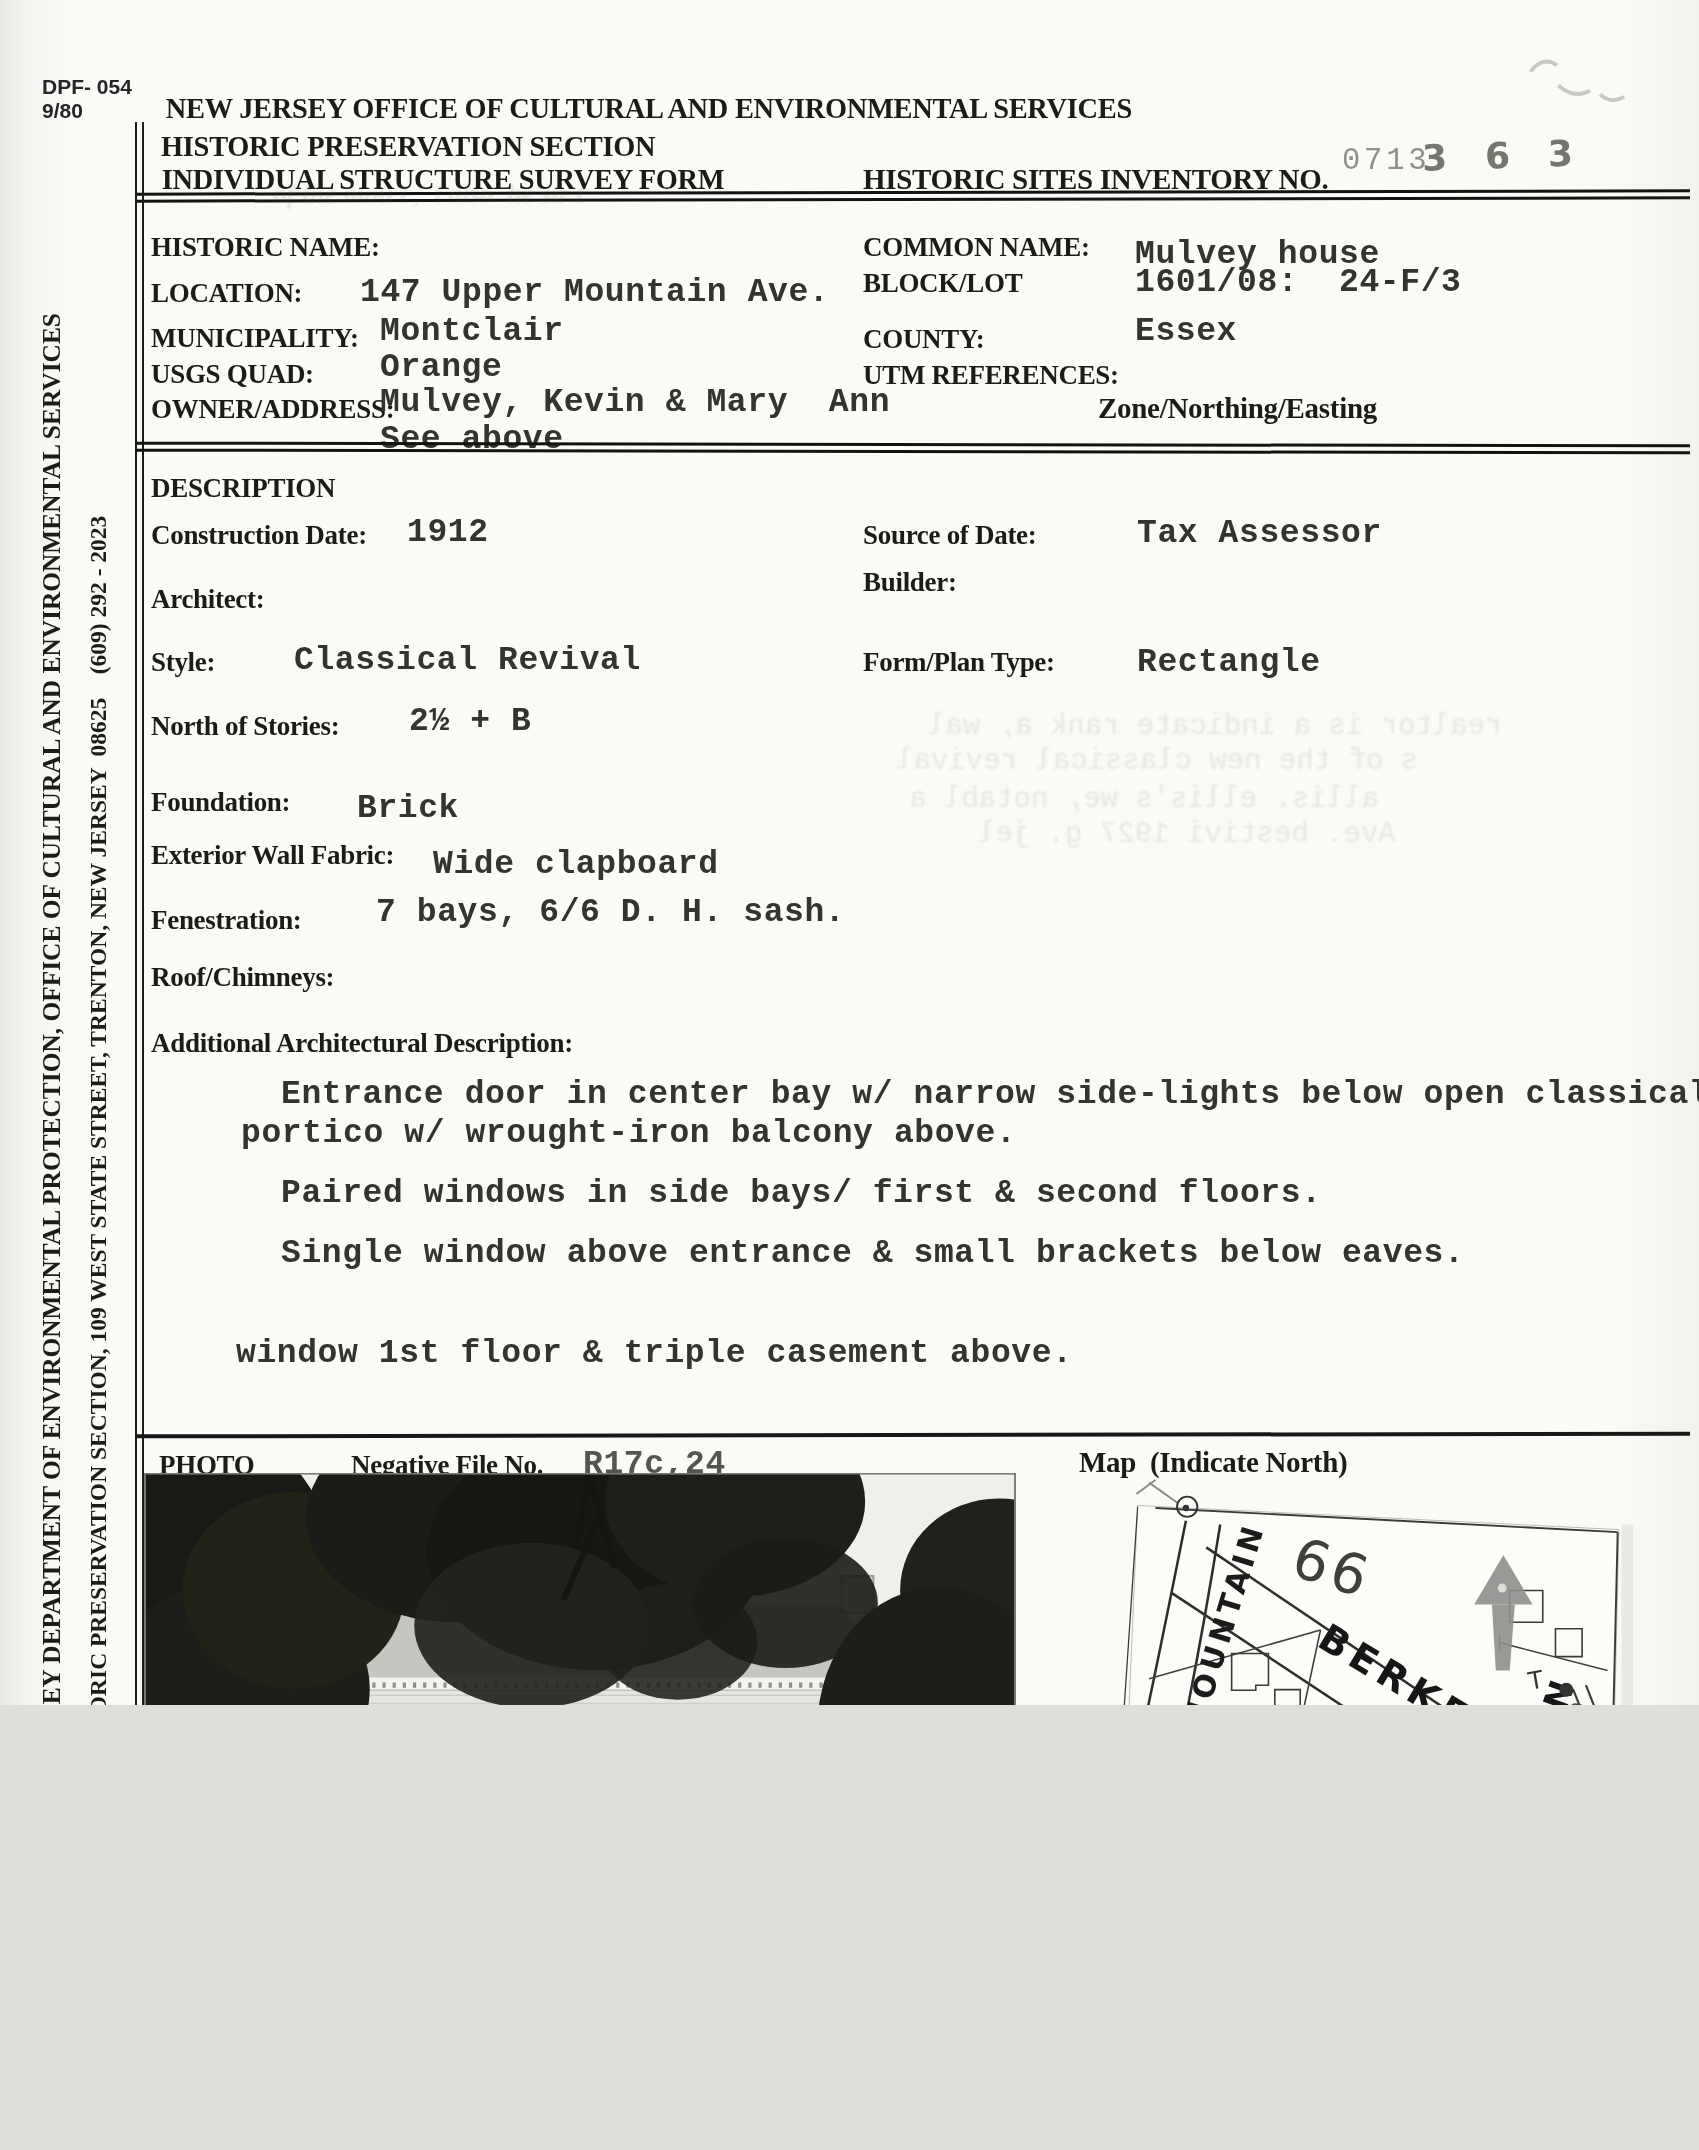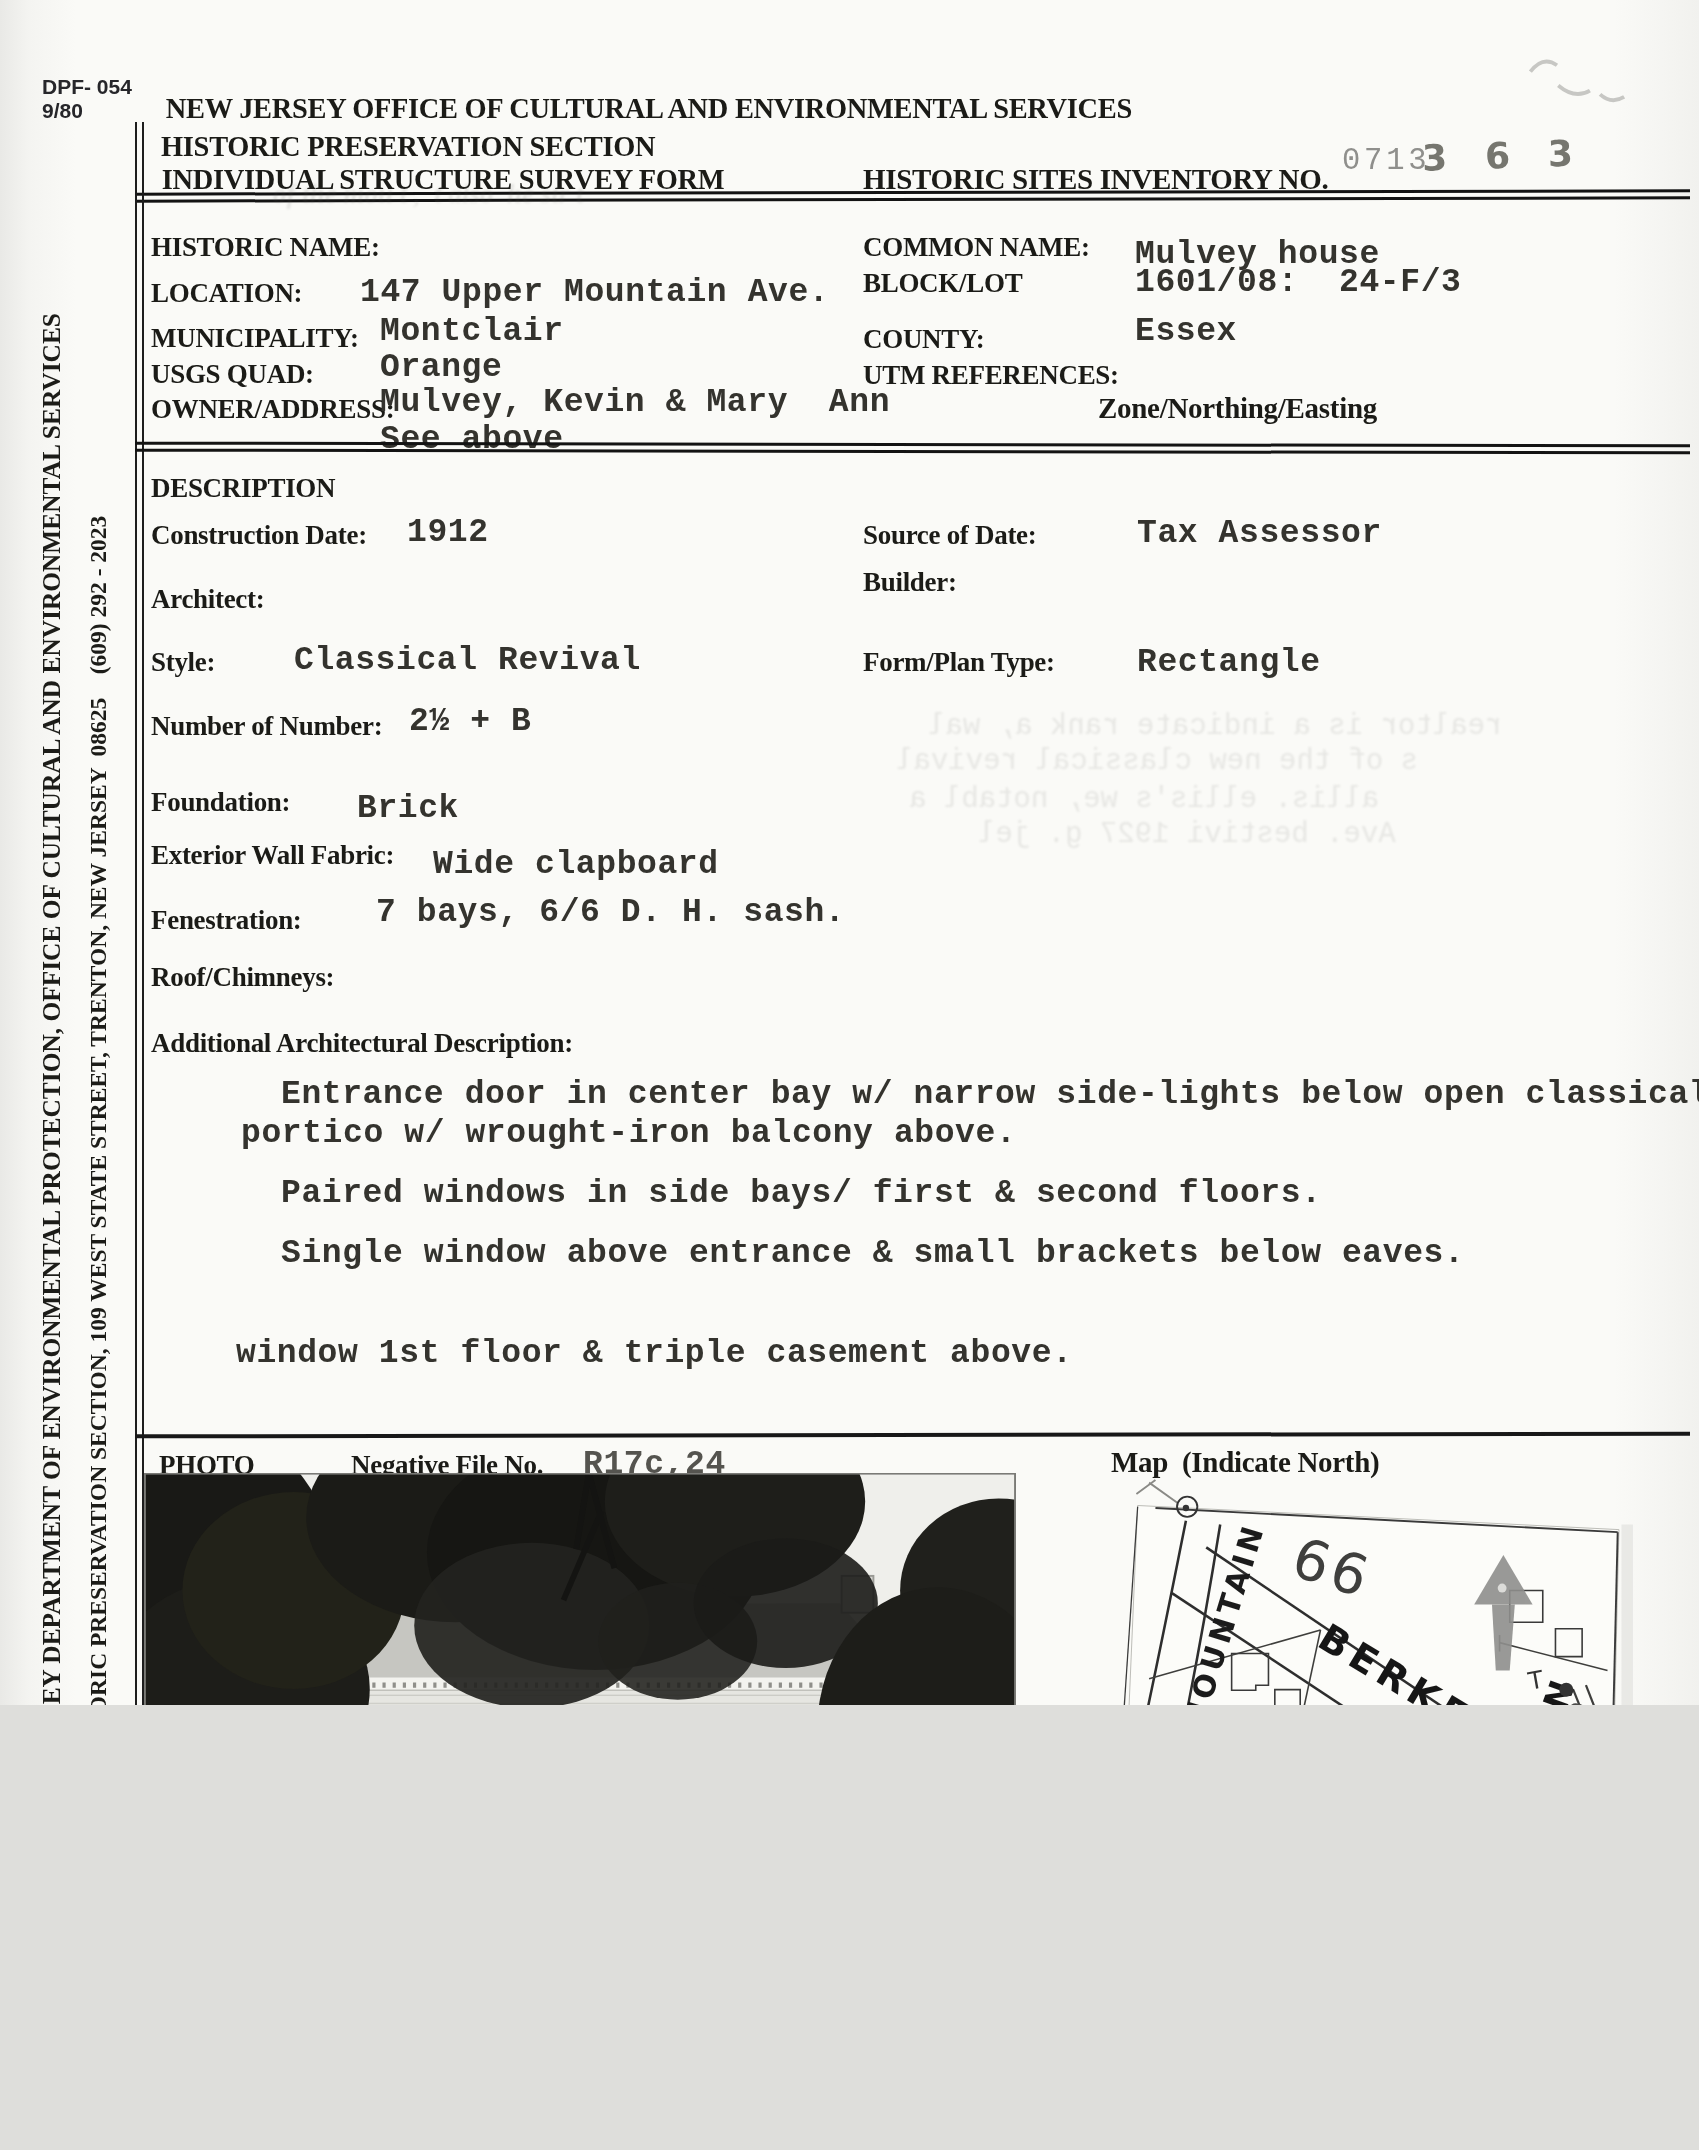--- a/index.html
+++ b/index.html
@@ -89,21 +89,21 @@
   <div class="abs type" style="left:1137px; top:513px;">Tax Assessor</div>
 
   <div class="abs lbl" style="left:151px; top:585px;">Architect:</div>
   <div class="abs lbl" style="left:863px; top:560px;margin-top:8px;">Builder:</div>
 
   <div class="abs lbl" style="left:151px; top:648px;">Style:</div>
   <div class="abs type" style="left:294px; top:640px;">Classical Revival</div>
   <div class="abs lbl" style="left:863px; top:648px;">Form/Plan Type:</div>
   <div class="abs type" style="left:1137px; top:642px;">Rectangle</div>
 
-  <div class="abs lbl" style="left:151px; top:712px;">Number of Number:</div>
+  <div class="abs lbl" style="left:151px; top:712px;">North of Stories:</div>
   <div class="abs type" style="left:409px; top:701px;">2½ + B</div>
 
   <div class="abs lbl" style="left:151px; top:788px;">Foundation:</div>
   <div class="abs type" style="left:357px; top:788px;">Brick</div>
 
   <div class="abs lbl" style="left:151px; top:841px;">Exterior Wall Fabric:</div>
   <div class="abs type" style="left:433px; top:844px;">Wide clapboard</div>
 
   <div class="abs lbl" style="left:151px; top:906px;">Fenestration:</div>
   <div class="abs type" style="left:376px; top:892px;">7 bays, 6/6 D. H. sash.</div>
@@ -120,21 +120,21 @@
   <div class="abs ghost mirror" style="left:928px; top:710px;">realtor is a indicate rank a, wal</div>
   <div class="abs ghost mirror" style="left:896px; top:745px;">s of the new classical revival</div>
   <div class="abs ghost mirror" style="left:909px; top:783px;">allis. ellis's we, notabl a</div>
   <div class="abs ghost mirror" style="left:978px; top:818px;">Ave. bestivi 1927 g. jel</div>
 
   <div class="abs srule" style="left:135px; top:1433px; width:1555px; transform:rotate(-0.1deg);"></div>
 
   <div class="abs lbl" style="left:159px; top:1451px;">PHOTO</div>
   <div class="abs lbl" style="left:351px; top:1451px;">Negative File No.</div>
   <div class="abs type light" style="left:583px; top:1444px;">R17c,24</div>
-  <div class="abs lbl big" style="left:1079px; top:1447px;margin-left:32px;">Map  (Indicate North)</div>
+  <div class="abs lbl big" style="left:1079px; top:1447px;">Map  (Indicate North)</div>
 
   <svg class="abs" style="left:144px; top:1473px;" width="872" height="644" viewBox="0 0 1372 1014">
     <defs>
       <pattern id="clap" width="10" height="13" patternUnits="userSpaceOnUse">
         <rect width="10" height="13" fill="#e6e6e1"></rect>
         <line x1="0" y1="12" x2="10" y2="12" stroke="#cbcbc5" stroke-width="2"></line>
       </pattern>
       <g id="winu">
         <rect x="-28" y="0" width="25" height="140" fill="#47463f"></rect>
         <rect x="69" y="0" width="25" height="140" fill="#47463f"></rect>

